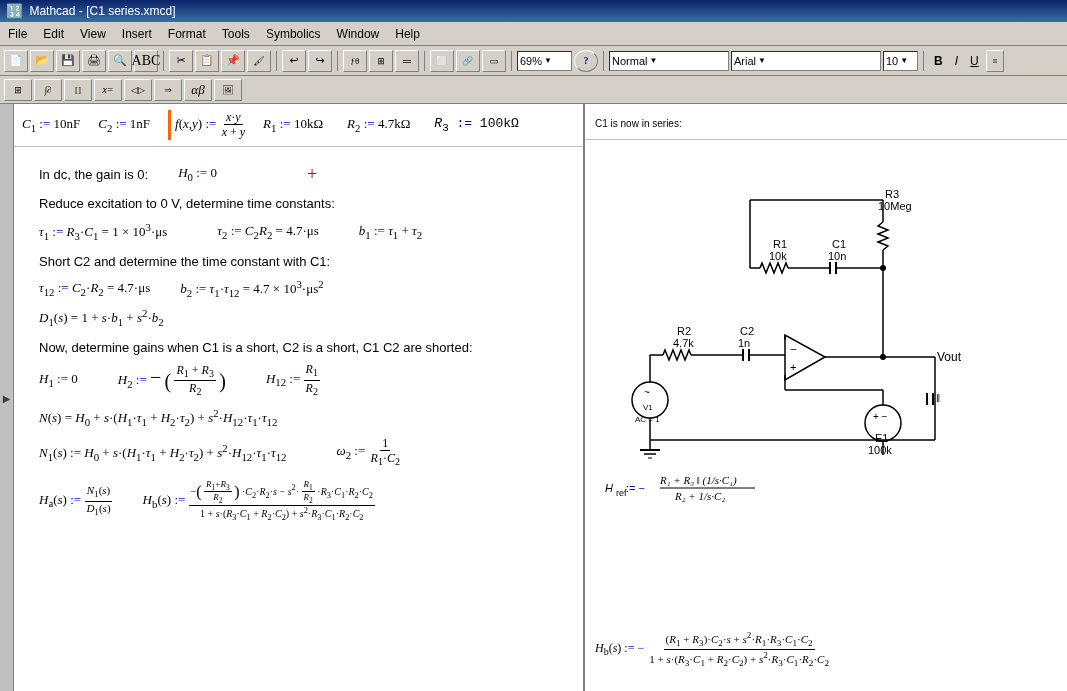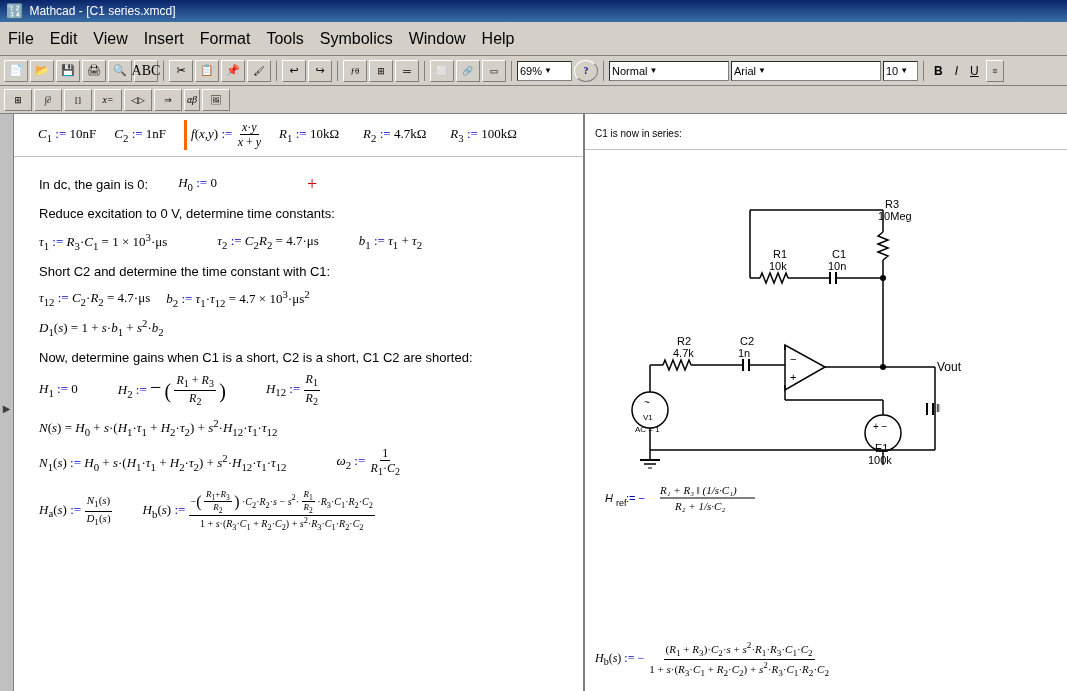--- a/index.html
+++ b/index.html
@@ -14,26 +14,26 @@
       align-items: center;
       padding: 0 6px;
       font-size: 12px;
       font-family: 'Arial', sans-serif;
     }
     .title-bar-icon { margin-right: 6px; font-size: 14px; }
     
     
     .menu-bar {
       background: #d4d0c8;
-      height: 34px;
+      height: 24px;
       display: flex;
       align-items: center;
       border-bottom: 1px solid #808080;
       font-family: Arial, sans-serif;
-      font-size: 16px;
+      font-size: 12px;
     }
     .menu-item {
       padding: 2px 8px;
       cursor: pointer;
       height: 100%;
       display: flex;
       align-items: center;
     }
     
     
@@ -263,53 +263,53 @@
   <div class="tb-btn" style="width:18px; font-size:9px;">≡</div>
 </div>
 
 <div class="toolbar2">
   <div class="tb-btn" style="font-size:9px; width:28px;">⊞</div>
   <div class="tb-btn" style="font-size:9px; width:28px;">∫∂</div>
   <div class="tb-btn" style="font-size:9px; width:28px;">[]</div>
   <div class="tb-btn" style="font-size:10px; width:28px; font-style:italic;">x=</div>
   <div class="tb-btn" style="font-size:9px; width:28px;">◁▷</div>
   <div class="tb-btn" style="font-size:9px; width:28px;">⇒</div>
-  <div class="tb-btn" style="font-size:10px; width:16px; font-style:italic;">αβ</div>
+  <div class="tb-btn" style="font-size:13px; width:28px; font-style:italic;">αβ</div>
   <div class="tb-btn" style="font-size:9px; width:28px;">🖼</div>
 </div>
 
 <div class="main-area">
 
   <div class="left-pane">
     <div class="left-ruler">
       <span class="left-ruler-arrow">▶</span>
     </div>
     <div class="content-with-ruler">
 
-      <div class="formula-row" style="border-bottom:1px solid #c0c0c0; background:#fff; padding:6px 24px;">
+      <div class="formula-row" style="border-bottom:1px solid #c0c0c0; background:#fff; padding:6px 8px;">
         <span style="font-family:'Times New Roman'; font-size:13px;">
           <i>C</i><sub>1</sub> <span style="color:#0000cc;">:=</span> 10nF
         </span>
         <span style="margin:0 10px;">
           <i>C</i><sub>2</sub> <span style="color:#0000cc;">:=</span> 1nF
         </span>
         <span style="border-left:3px solid #ff6600; padding-left:4px;">
           <i>f</i>(<i>x</i>,<i>y</i>) <span style="color:#0000cc;">:=</span>
           <span class="frac">
             <span class="frac-num"><i>x</i>·<i>y</i></span>
             <span class="frac-den"><i>x</i> + <i>y</i></span>
           </span>
         </span>
         <span style="margin:0 8px;">
           <i>R</i><sub>1</sub> <span style="color:#0000cc;">:=</span> 10kΩ
         </span>
         <span style="margin:0 8px;">
           <i>R</i><sub>2</sub> <span style="color:#0000cc;">:=</span> 4.7kΩ
         </span>
-        <span style="margin:0 8px;">
+        <span style="margin:0 8px;font-family:Liberation Mono, monospace;">
           <i>R</i><sub>3</sub> <span style="color:#0000cc;">:=</span> 100kΩ
         </span>
       </div>
 
       <div style="padding:8px 25px; font-family:'Times New Roman', serif; font-size:13px; line-height:1.5;">
 
         <div style="margin:6px 0; display:flex; align-items:center; gap:30px;">
           <span style="font-family:Arial; font-size:13px;">In dc, the gain is 0:</span>
           <span>
             <i>H</i><sub>0</sub> <span style="color:#0000cc;">:=</span> 0
@@ -330,21 +330,21 @@
           </span>
           <span style="margin-left:20px;">
             <i>b</i><sub>1</sub> <span style="color:#0000cc;">:=</span> <i>τ</i><sub>1</sub> + <i>τ</i><sub>2</sub>
           </span>
         </div>
 
         <div style="margin:8px 0 4px;">
           <span style="font-family:Arial; font-size:13px;">Short C2 and determine the time constant with C1:</span>
         </div>
 
-        <div style="margin:4px 0; display:flex; align-items:center; gap:16px;">
+        <div style="margin:4px 0; display:flex; align-items:center; gap:30px;">
           <span>
             <i>τ</i><sub>12</sub> <span style="color:#0000cc;">:=</span> <i>C</i><sub>2</sub>·<i>R</i><sub>2</sub> = 4.7·μs
           </span>
           <span>
             <i>b</i><sub>2</sub> <span style="color:#0000cc;">:=</span> <i>τ</i><sub>1</sub>·<i>τ</i><sub>12</sub> = 4.7 × 10<sup>3</sup>·μs<sup>2</sup>
           </span>
         </div>
 
         <div style="margin:4px 0;">
           <i>D</i><sub>1</sub>(<i>s</i>) = 1 + <i>s</i>·<i>b</i><sub>1</sub> + <i>s</i><sup>2</sup>·<i>b</i><sub>2</sub>

